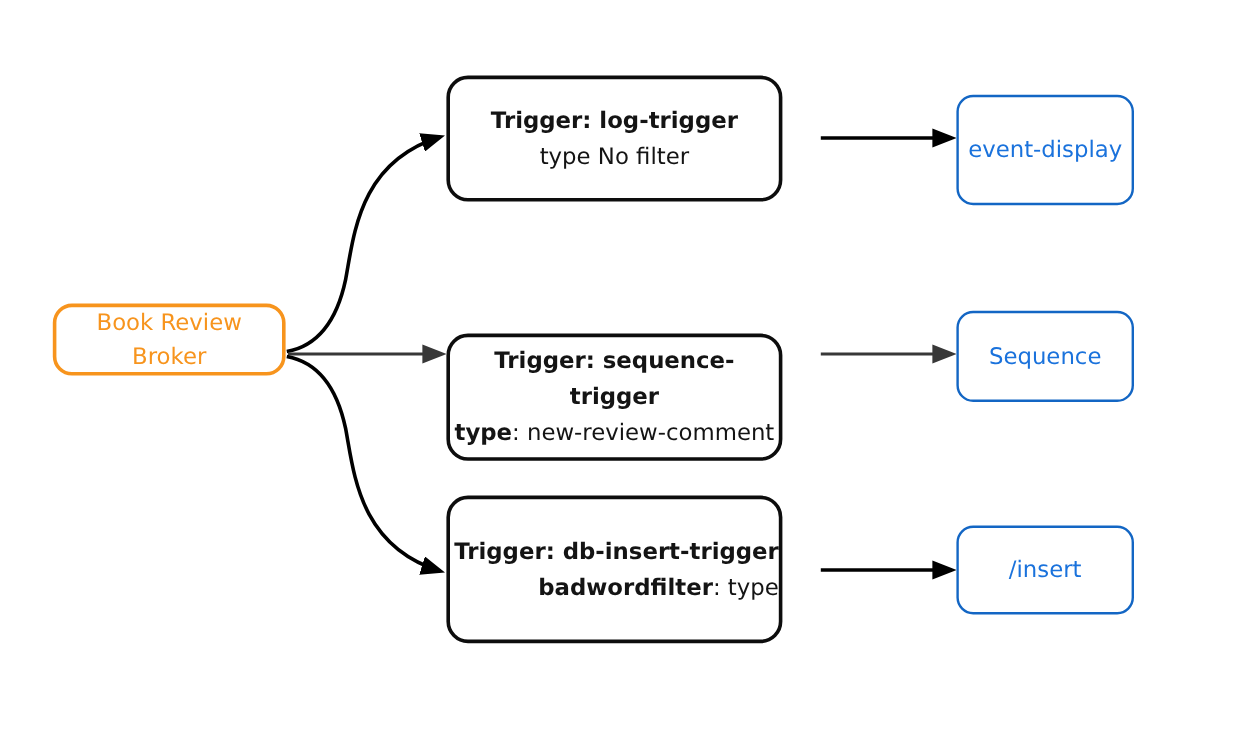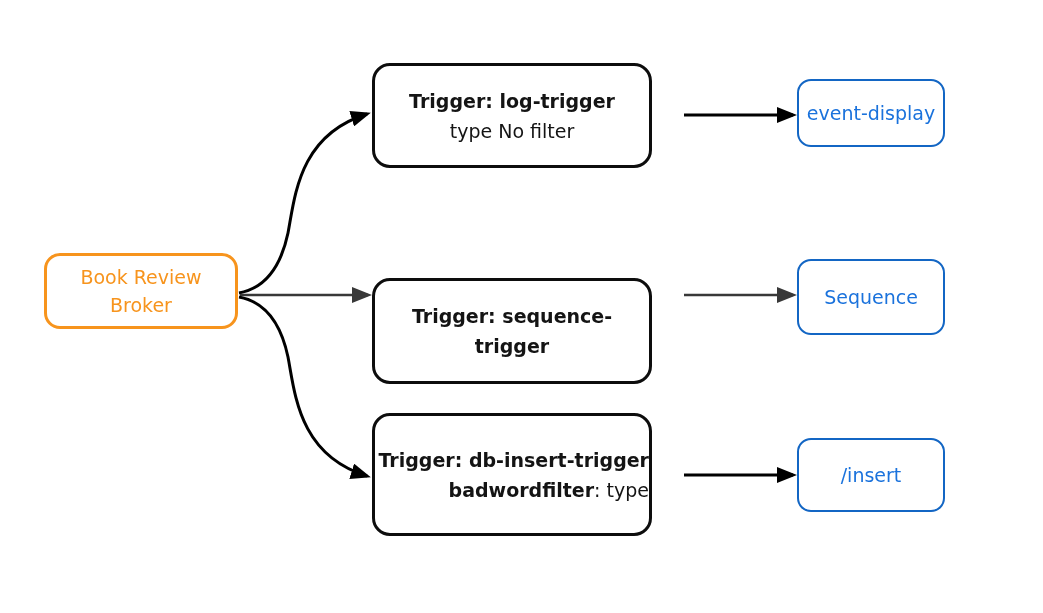--- a/index.html
+++ b/index.html
@@ -5,38 +5,38 @@
   html,body {margin:0; padding:0; background:#ffffff;}
   body {font-family:"DejaVu Sans", sans-serif;}
   .canvas {position:relative; width:1043px; height:613px; background:#ffffff; overflow:hidden;}
   svg.edges {position:absolute; left:0; top:0; width:1043px; height:613px;}
   .node {
     position:absolute; box-sizing:border-box; background:#ffffff;
     display:flex; flex-direction:column; justify-content:center; align-items:center;
     text-align:center;
   }
   .broker {
-    left:44px; top:253px; width:194px; height:76px;
+    left:44px; top:253px; width:194px; height:60px;
     border:3px solid #F7941D; border-radius:16px;
     color:#F7941D; font-size:19px; line-height:28px;
   }
   .trigger {
     left:372px; width:280px;
     border:3px solid #0D0D0D; border-radius:18px;
     color:#141414; font-size:19px; line-height:30px;
   }
   #trigger-1 {top:63px;  height:105px;}
   #trigger-2 {top:242px; height:106px;margin-top:36px;}
   #trigger-3 {top:413px; height:123px;align-items:flex-end;}
   .sink {
     left:797px; width:148px;
     border:2.5px solid #1366C4; border-radius:14px;
     color:#1A72DC; font-size:19px; line-height:28px;
   }
-  #sink-1 {top:79px;  height:68px;}
+  #sink-1 {top:79px;  height:92px;}
   #sink-2 {top:259px; height:76px;}
   #sink-3 {top:438px; height:74px;}
   .bold {font-weight:bold;}
   .attr-row {white-space:nowrap;}
   .shift-right {padding-left:56px;}
 </style>
 </head>
 <body>
 
 <div class="canvas">
@@ -69,20 +69,21 @@
     <div>Broker</div>
   </div>
 
   <div class="node trigger" id="trigger-1">
     <div class="bold">Trigger: log-trigger</div>
     <div class="attr-row"><span class="bold"></span><span>type No filter</span></div>
   </div>
 
   <div class="node trigger" id="trigger-2">
     <div class="bold">Trigger: sequence-trigger</div>
+    <div class="attr-row"><span class="bold">type</span><span>: new-review-comment</span></div>
   </div>
 
   <div class="node trigger" id="trigger-3">
     <div class="bold">Trigger: db-insert-trigger</div>
     <div class="attr-row shift-right"><span class="bold">badwordfilter</span><span>: type</span></div>
   </div>
 
   <div class="node sink" id="sink-1">
     <div>event-display</div>
   </div>

